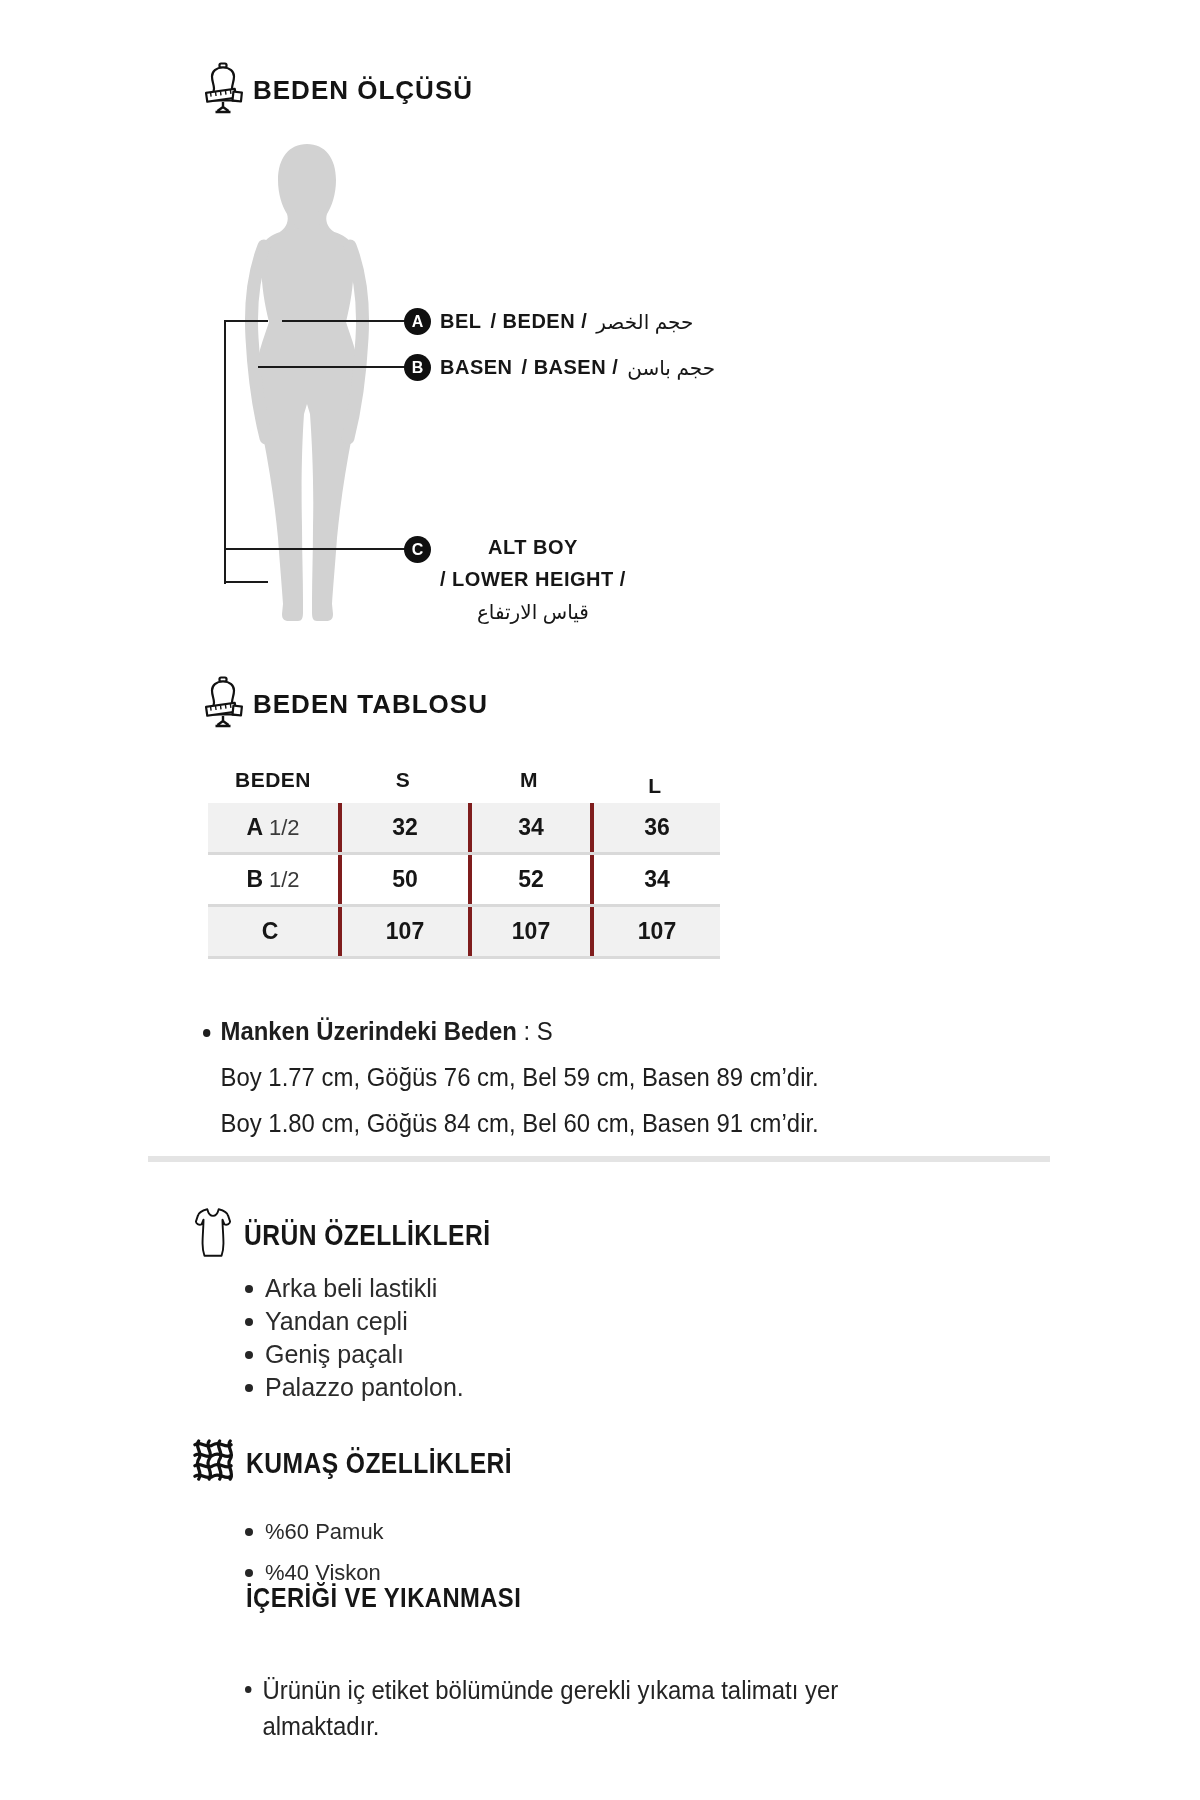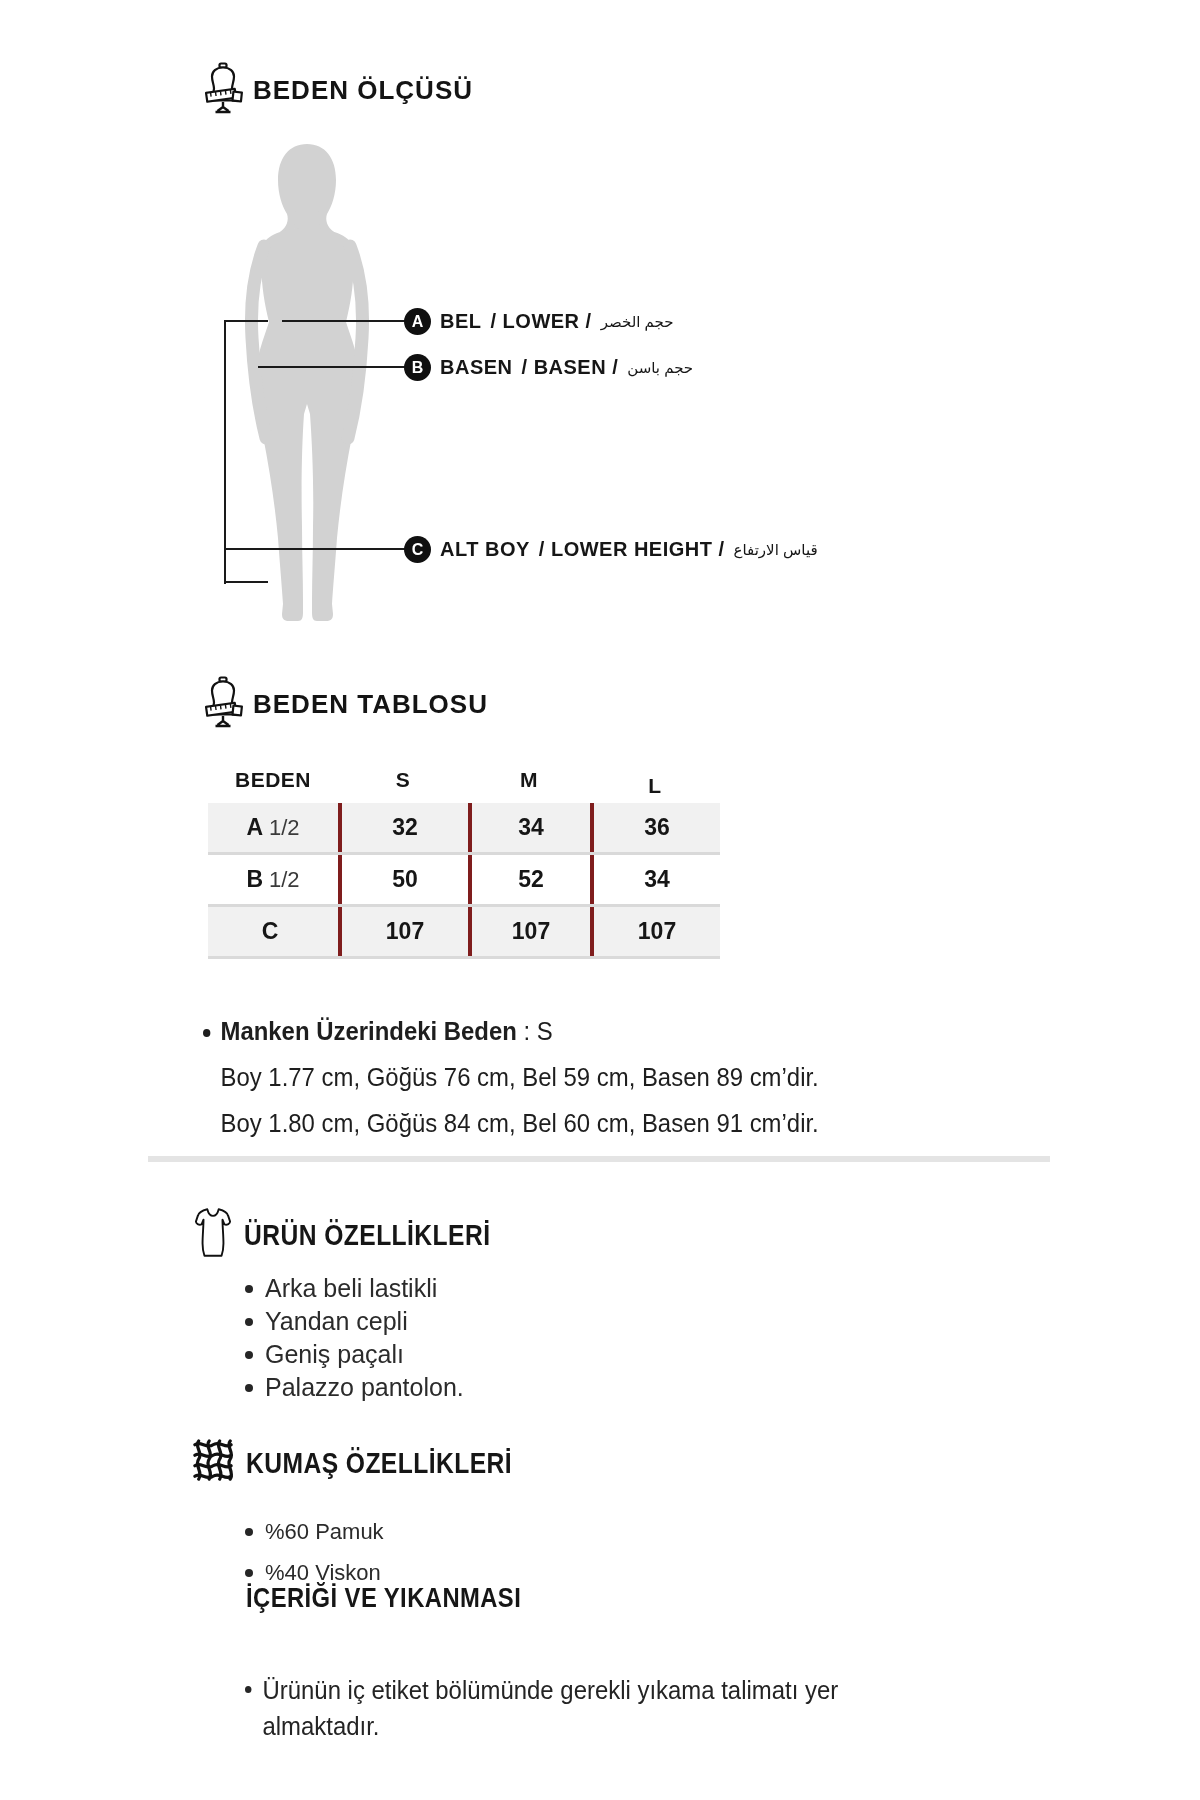--- a/index.html
+++ b/index.html
@@ -16,21 +16,21 @@
   
   .mline{position:absolute;height:2px;background:#1a1a1a;z-index:3;}
   .vline{position:absolute;width:2px;background:#1a1a1a;z-index:3;}
   .silhouette{position:absolute;left:240px;top:142px;z-index:1;}
   .badge{position:absolute;left:404px;width:27px;height:27px;border-radius:50%;background:#101010;color:#fff;
          display:flex;align-items:center;justify-content:center;font-size:16px;font-weight:700;z-index:4;}
   .flabel{position:absolute;left:440px;height:27px;display:flex;align-items:center;gap:9px;
           font-size:20px;white-space:nowrap;z-index:4;}
   .flabel .tr{font-weight:700;letter-spacing:0.5px;}
   .flabel .mid{font-weight:600;letter-spacing:0.5px;}
-  .flabel .ar{font-size:15px;font-weight:500;direction:rtl;}
+  .flabel .ar{font-size:20px;font-weight:500;direction:rtl;}
 
   
   .size-table{position:absolute;left:208px;top:757px;width:512px;}
   .thead{display:flex;height:46px;}
   .tbody{border-bottom:3px solid #dadada;}
   .trow{display:flex;height:49px;background:#f1f1f1;}
   .trow.alt{background:#ffffff;}
   .trow + .trow{border-top:3px solid #d9d9d9;}
   .tc{box-sizing:border-box;display:flex;align-items:center;justify-content:center;gap:6px;}
   .tc.c0{width:130px;} .tc.c1{width:130px;} .tc.c2{width:122px;} .tc.c3{width:130px;}
@@ -103,35 +103,35 @@
   <div class="mline" style="left:224px;top:581px;width:44px;"></div>
   <div class="mline" style="left:282px;top:320px;width:126px;"></div>
   <div class="mline" style="left:258px;top:366px;width:150px;"></div>
   <div class="mline" style="left:224px;top:548px;width:184px;"></div>
 
   <div class="badge" style="top:308px;">
       <span>A</span>
     </div>
   <div class="flabel" style="top:308px;">
     <span class="tr">BEL</span>
-    <span class="mid">/ LOWER /</span>
+    <span class="mid">/ BEDEN /</span>
     <span class="ar">حجم الخصر</span>
   </div>
   <div class="badge" style="top:354px;">
       <span>B</span>
     </div>
   <div class="flabel" style="top:354px;">
     <span class="tr">BASEN</span>
     <span class="mid">/ BASEN /</span>
     <span class="ar">حجم باسن</span>
   </div>
   <div class="badge" style="top:536px;">
       <span>C</span>
     </div>
-  <div class="flabel" style="top:536px;">
+  <div class="flabel" style="top:536px;flex-direction:column;">
     <span class="tr">ALT BOY</span>
     <span class="mid">/ LOWER HEIGHT /</span>
     <span class="ar">قياس الارتفاع</span>
   </div>
 
   <div class="sec-head" style="left:203px;top:676px;gap:10px;">
     <span class="icon">
       <svg width="40" height="52" viewBox="0 0 40 52" fill="none" stroke="#111" stroke-width="2.2" stroke-linejoin="round">
         <rect x="16.5" y="1.5" width="7" height="4" rx="1.5" fill="#fff"></rect>
         <path d="M20,5.5 C13,5.5 9,9.5 9,14.5 C9,19.5 11,22.5 11,26.5 C11,31.5 8,34.5 8,38.5 L32,38.5 C32,34.5 29,31.5 29,26.5 C29,22.5 31,19.5 31,14.5 C31,9.5 27,5.5 20,5.5 Z" fill="#fff"></path>

